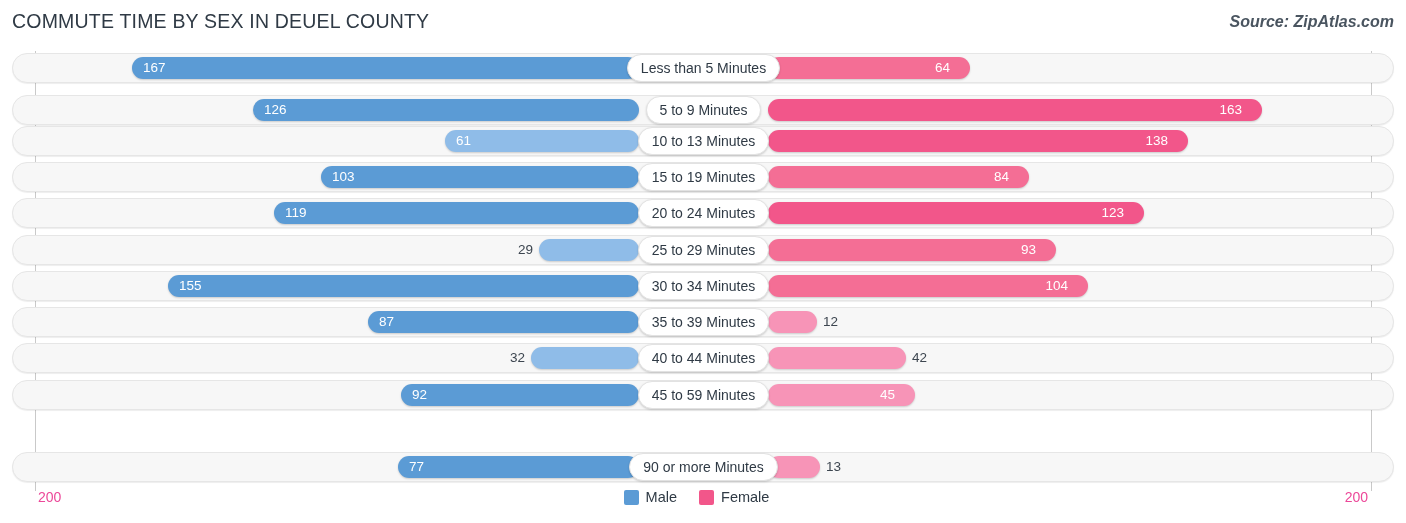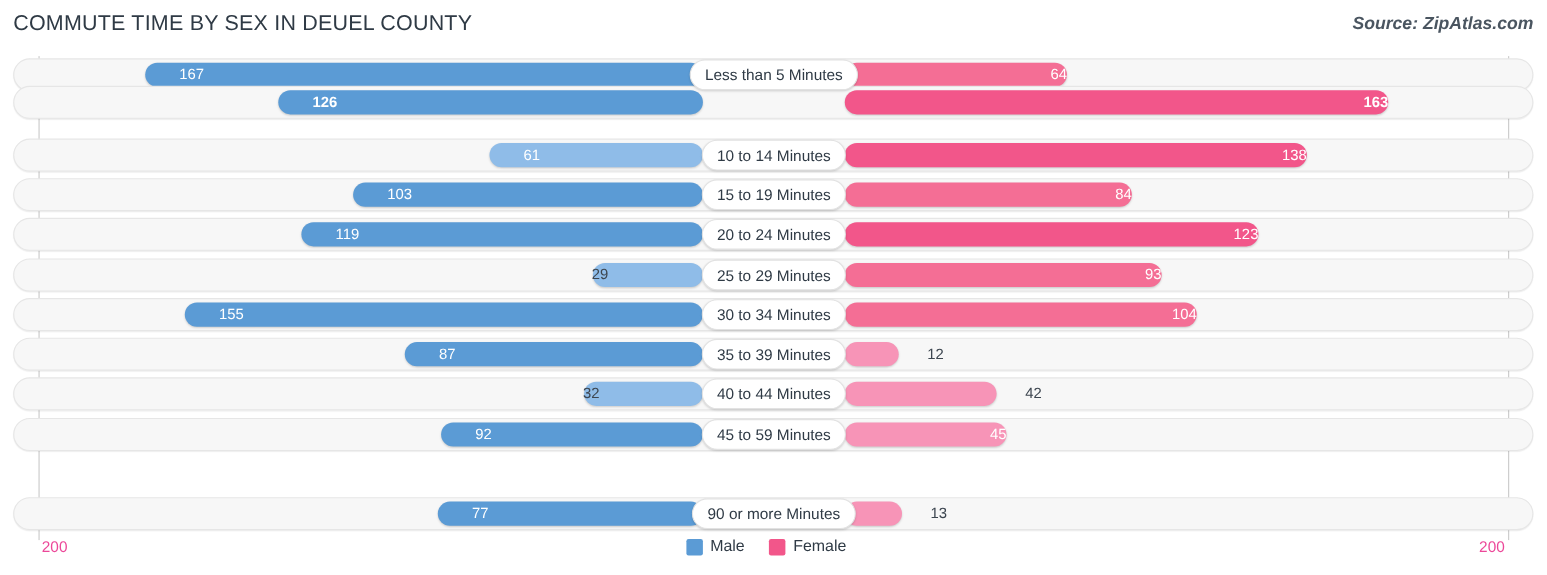--- a/index.html
+++ b/index.html
@@ -81,21 +81,20 @@
   .bar-female { }
 
   .bar-val {
     position: absolute;
     top: 4px;
     height: 22px;
     line-height: 22px;
     font-size: 13.5px;
     color: #3d4650;
     white-space: nowrap;
-    margin-left: 20px;
   }
   .bar-val.inside { color: #ffffff; }
   .bar-val.male-out    { text-align: right; }
   .bar-val.female-out  { text-align: left; }
 
   .cat-label {
     position: absolute;
     top: 1px;
     height: 28px;
     line-height: 27px;
@@ -161,34 +160,35 @@
     <div class="axis-line" id="axis-right"></div>
 
   <div class="row" style="top: 2px;">
         <div class="track"></div>
         <div class="bar bar-male" style="left: 120px; width: 507px; background: rgb(91, 155, 213);"></div>
         <div class="bar bar-female" style="left: 756px; width: 202px; background: rgb(244, 110, 149);"></div>
         <div class="bar-val inside" style="left: 131px;">167</div>
         <div class="bar-val inside" style="left: 908px; width: 30px; text-align: right;">64</div>
         <div class="cat-label" style="left: 614.852px;">Less than 5 Minutes</div>
       </div>
-      <div class="row" style="top: 27px; font-weight: bold;">
+      <div class="row" style="top: 44px;">
         <div class="track"></div>
         <div class="bar bar-male" style="left: 241px; width: 386px; background: rgb(91, 155, 213);"></div>
         <div class="bar bar-female" style="left: 756px; width: 494px; background: rgb(242, 86, 138);"></div>
         <div class="bar-val inside" style="left: 252px;">126</div>
         <div class="bar-val inside" style="left: 1200px; width: 30px; text-align: right;">163</div>
+        <div class="cat-label" style="left: 633.531px;">5 to 9 Minutes</div>
       </div>
       <div class="row" style="top: 74.6px;">
         <div class="track"></div>
         <div class="bar bar-male" style="left: 433px; width: 194px; background: rgb(143, 188, 232);"></div>
         <div class="bar bar-female" style="left: 756px; width: 420px; background: rgb(242, 86, 138);"></div>
         <div class="bar-val inside" style="left: 444px;">61</div>
         <div class="bar-val inside" style="left: 1126px; width: 30px; text-align: right;">138</div>
-        <div class="cat-label" style="left: 625.742px;">10 to 14 Minutes</div>
+        <div class="cat-label" style="left: 625.742px;">10 to 13 Minutes</div>
       </div>
       <div class="row" style="top: 110.9px;">
         <div class="track"></div>
         <div class="bar bar-male" style="left: 309px; width: 318px; background: rgb(91, 155, 213);"></div>
         <div class="bar bar-female" style="left: 756px; width: 261px; background: rgb(244, 110, 149);"></div>
         <div class="bar-val inside" style="left: 320px;">103</div>
         <div class="bar-val inside" style="left: 967px; width: 30px; text-align: right;">84</div>
         <div class="cat-label" style="left: 625.742px;">15 to 19 Minutes</div>
       </div>
       <div class="row" style="top: 147.2px;">

